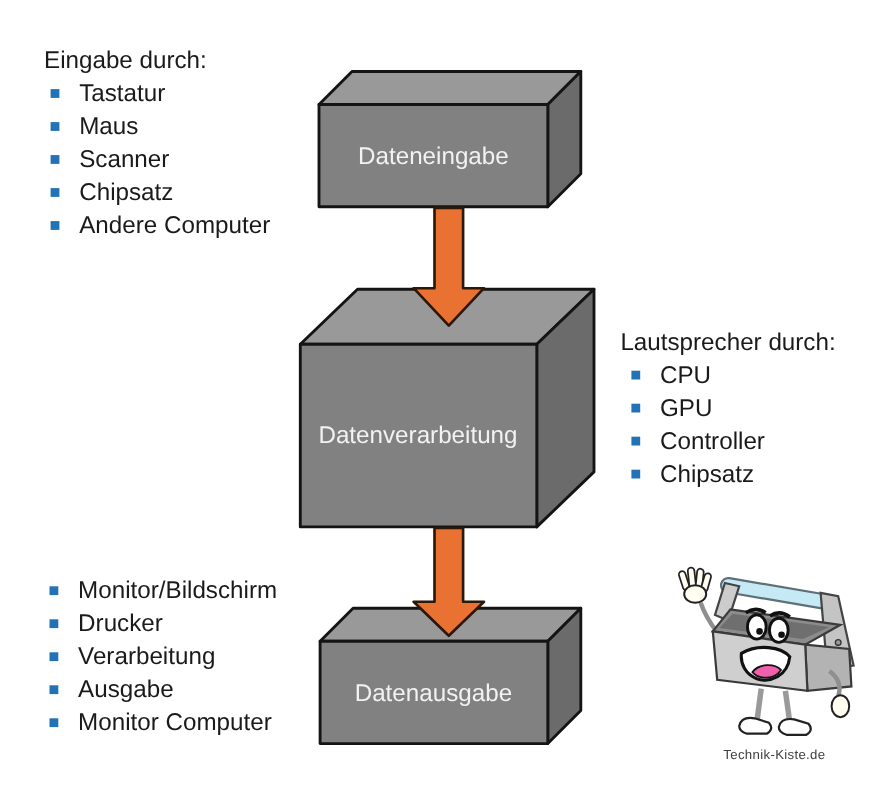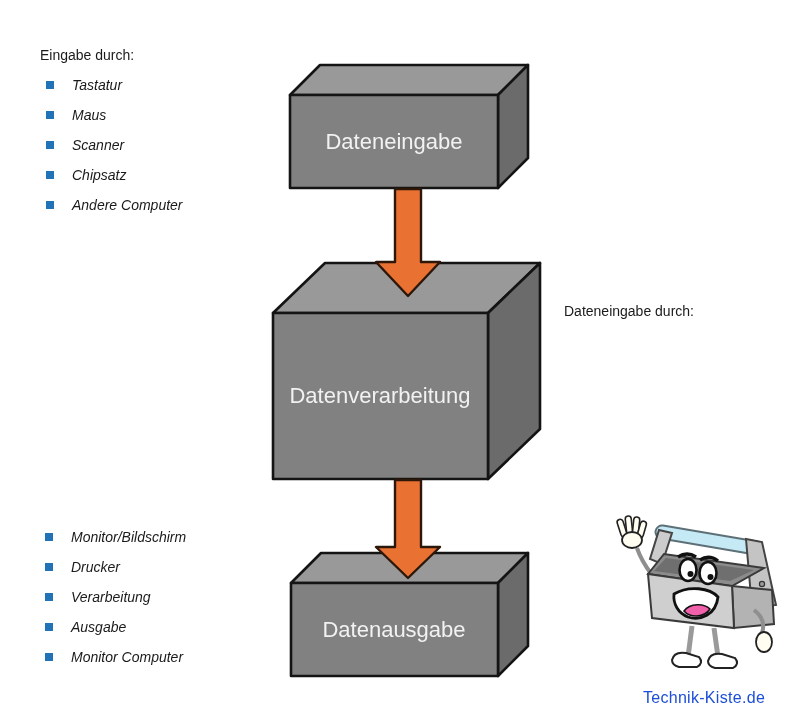--- a/index.html
+++ b/index.html
@@ -17,46 +17,46 @@
   .face-side{fill:#6b6b6b;}
   .flow-arrow{fill:#E97132;stroke:#2d1708;stroke-width:2.4;stroke-linejoin:round;}
   .box-label{
     fill:#f2f2f2;
     font-size:22px;
     font-family:"Liberation Sans", sans-serif;
     text-anchor:middle;
   }
   .list{
     position:absolute;
-    font-size:14px;
+    font-size:22px;
     line-height:30px;
     color:#1a1a1a;
     white-space:nowrap;
   }
   .list ul{list-style:none;margin:0;padding:0;}
-  .list li{display:flex;align-items:center;padding-left:6px;font-style:italic;}
+  .list li{display:flex;align-items:center;padding-left:6px;}
   .list.right li{padding-left:10px;}
   .bullet{
     display:inline-block;
     width:8px;height:8px;
     background:#2172b6;
     margin-right:18px;
     flex:0 0 auto;
   }
   .list-input{left:40px;top:40px;}
   .list-processing{left:564px;top:296px;}
   .list-output{left:39px;top:522px;}
   .mascot{
     position:absolute;left:604px;top:512px;width:200px;
     text-align:center;
   }
   .mascot-caption{
-    font-size:16px;
-    color:#1d4ed8;
-    margin-top:13px;
+    font-size:12px;
+    color:#404040;
+    margin-top:2px;
     letter-spacing:0.3px;
   }
 </style>
 </head>
 <body>
 
 <div class="canvas">
 
   <svg class="diagram" width="804" height="720" viewBox="0 0 804 720">
 
@@ -105,21 +105,39 @@
           <span>Chipsatz</span>
         </li>
       <li>
           <span class="bullet"></span>
           <span>Andere Computer</span>
         </li>
     </ul>
   </div>
 
   <div class="list right list-processing">
-    <div>Dateneingabe durch:</div>
+    <div>Lautsprecher durch:</div>
+    <ul>
+      <li>
+          <span class="bullet"></span>
+          <span>CPU</span>
+        </li>
+      <li>
+          <span class="bullet"></span>
+          <span>GPU</span>
+        </li>
+      <li>
+          <span class="bullet"></span>
+          <span>Controller</span>
+        </li>
+      <li>
+          <span class="bullet"></span>
+          <span>Chipsatz</span>
+        </li>
+    </ul>
   </div>
 
   <div class="list list-output">
     <ul>
       <li>
           <span class="bullet"></span>
           <span>Monitor/Bildschirm</span>
         </li>
       <li>
           <span class="bullet"></span>

